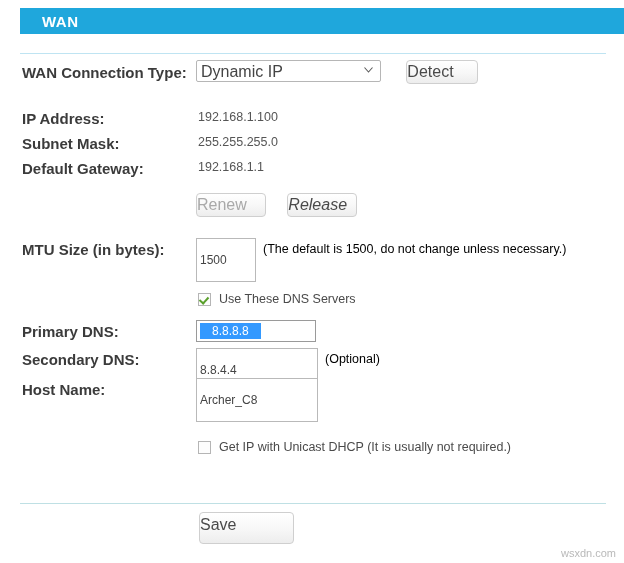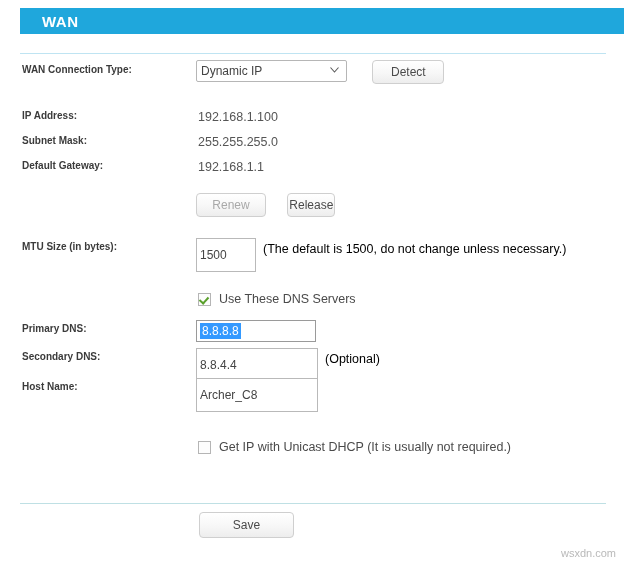--- a/index.html
+++ b/index.html
@@ -55,43 +55,43 @@
   .row {
     position: relative;
     min-height: 22px;
   }
   .label {
     position: absolute;
     left: 22px;
     top: 0;
     font-weight: bold;
     color: #3b3b3b;
-    font-size: 10px;
+    font-size: 15px;
     white-space: nowrap;
   }
   .field {
     position: absolute;
     left: 196px;
     top: 0;
   }
   .static-val {
     position: absolute;
     left: 198px;
     top: 0;
     color: #555555;
     font-size: 12.5px;
     white-space: nowrap;
   }
 
   
   select.combo {
     font-family: "Liberation Sans", sans-serif;
-    font-size: 12px;
+    font-size: 16px;
     color: #444;
-    width: 151px;
+    width: 185px;
     height: 22px;
     padding: 1px 2px 1px 4px;
     border: 1px solid #b6b6b6;
     border-radius: 2px;
     background: #ffffff;
     -webkit-appearance: none;
     -moz-appearance: none;
     appearance: none;
   }
   .combo-wrap {
@@ -103,47 +103,47 @@
     right: 8px;
     top: 7px;
     width: 9px;
     height: 6px;
     pointer-events: none;
   }
 
   .btn {
     display: inline-block;
     font-family: "Liberation Sans", sans-serif;
-    font-size: 12px;
+    font-size: 16px;
     color: #4a4a4a;
     background: linear-gradient(to bottom, #ffffff 0%, #f7f7f7 55%, #ededed 100%);
     border: 1px solid #cfcfcf;
     border-radius: 4px;
-    text-align: center;
+    text-align: left;
     line-height: 22px;
     height: 24px;
     cursor: pointer;
     box-sizing: border-box;
   }
   .btn.disabled {
     color: #a9a9a9;
   }
   .btn-detect { width: 72px; }
   .btn-renew  { width: 70px; }
-  .btn-release{ width: 48px; }
-  .btn-save   { width: 95px; height: 26px; line-height: 24px; }
+  .btn-release{ width: 70px; font-style: italic; }
+  .btn-save   { width: 95px; height: 32px; line-height: 24px; }
 
   input.txt {
     font-family: "Liberation Sans", sans-serif;
     font-size: 12px;
     color: #444;
     height: 20px;
     border: 1px solid #b9b9b9;
     background: #ffffff;
-    padding: 6px 3px;
+    padding: 11px 3px;
     box-sizing: content-box;
   }
   input.txt-mtu { width: 52px; }
   input.txt-dns { width: 114px; }
   input.txt-host{ width: 114px; }
 
   
   .sel-field {
     position: absolute;
     left: 196px;
@@ -155,21 +155,21 @@
     box-sizing: border-box;
   }
   .sel-field .sel-text {
     position: absolute;
     left: 3px;
     top: 2px;
     background: #3399ff;
     color: #ffffff;
     font-size: 12px;
     line-height: 16px;
-    padding: 0 2px;
+    padding: 0 12px;
     white-space: nowrap;
   }
 
   
   .cbox-row {
     position: absolute;
     left: 198px;
     top: 0;
     display: flex;
     align-items: center;

